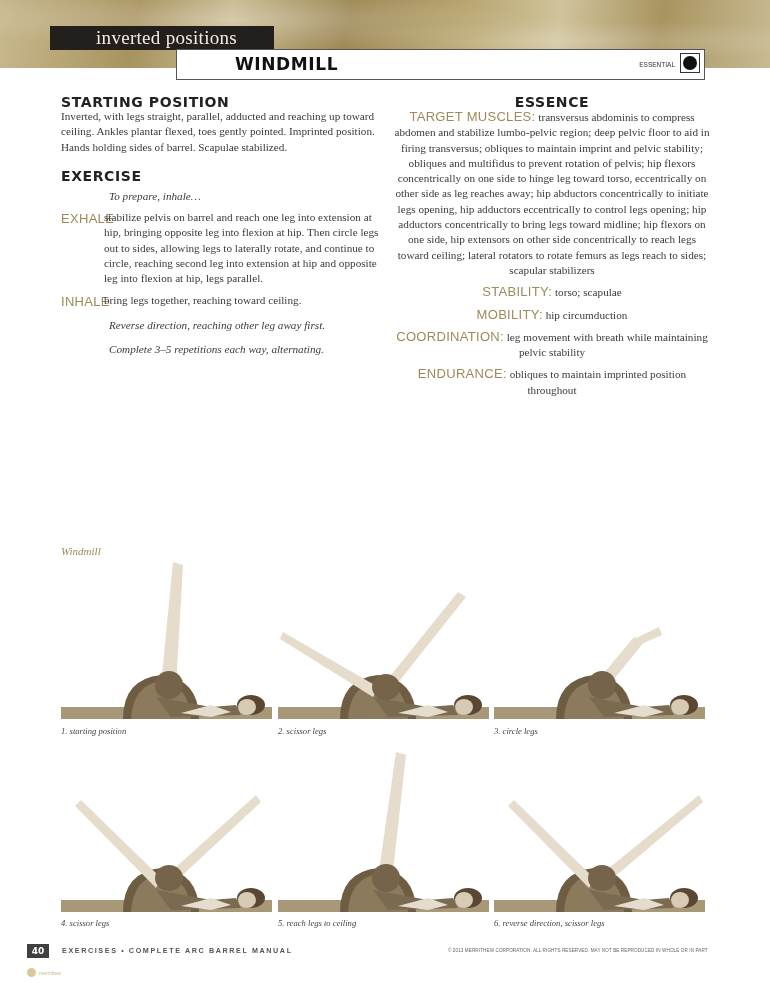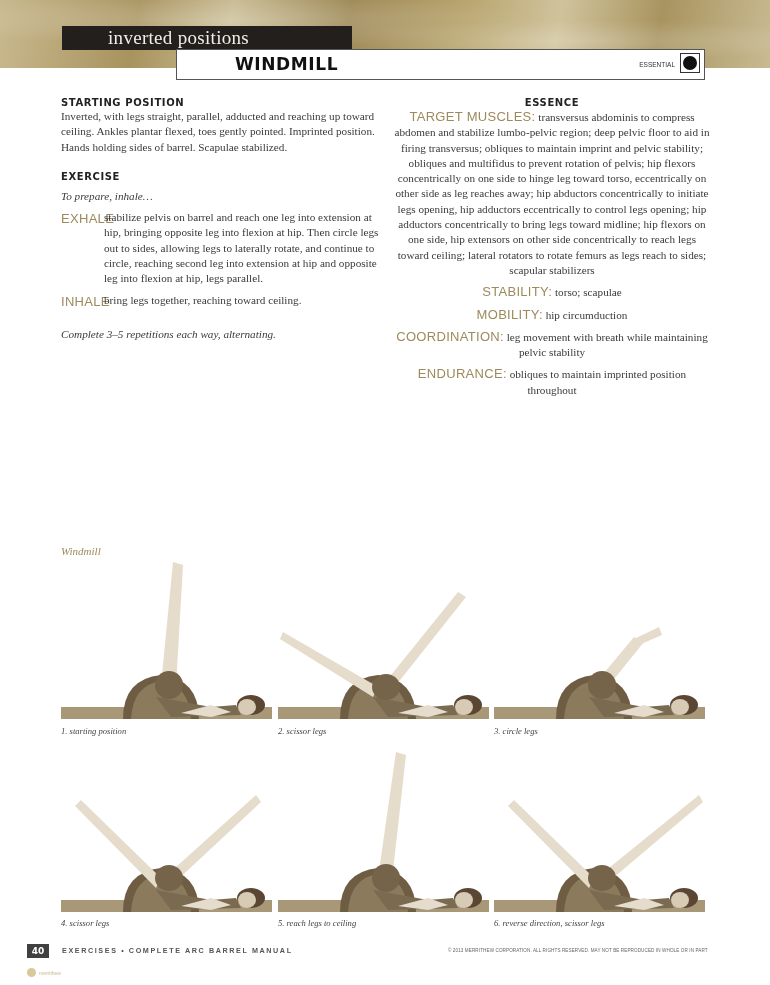--- a/index.html
+++ b/index.html
@@ -1,33 +1,33 @@
 <!DOCTYPE html>
 <html><head>
 <meta charset="utf-8">
 <style>
   html,body{margin:0;padding:0;}
   body{width:770px;height:985px;background:#fff;position:relative;overflow:hidden;font-family:"Liberation Serif",serif;color:#333;}
   .band{position:absolute;left:0;top:0;width:770px;height:68px;
     background:linear-gradient(100deg,#c9b98f 0%,#a8935e 18%,#c7b98f 30%,#9c8753 45%,#b9a670 60%,#d0c39c 72%,#a8945f 85%,#c8ba92 100%);}
   .band:after{content:"";position:absolute;left:0;right:0;top:0;bottom:0;
     background:radial-gradient(ellipse at 30% 30%,rgba(255,255,255,.25),transparent 40%),radial-gradient(ellipse at 75% 60%,rgba(255,255,255,.2),transparent 35%);}
-  .section-tab{position:absolute;left:50px;top:26px;width:290px;height:24px;background:#231f1c;color:#f2eee6;font-size:19px;line-height:24px;padding-left:46px;box-sizing:border-box;letter-spacing:.3px;margin-left:12px;}
+  .section-tab{position:absolute;left:50px;top:26px;width:224px;height:24px;background:#231f1c;color:#f2eee6;font-size:19px;line-height:24px;padding-left:46px;box-sizing:border-box;letter-spacing:.3px;}
   .title-box{position:absolute;left:176px;top:49px;width:529px;height:31px;background:#fff;border:1px solid #555;box-sizing:border-box;}
   .title{position:absolute;left:58px;top:4px;font-family:"DejaVu Sans",sans-serif;font-weight:bold;font-size:17px;letter-spacing:.6px;color:#111;}
   .essential{position:absolute;right:29px;top:11px;font-family:"Liberation Sans",sans-serif;font-size:6.5px;color:#333;}
   .ess-icon{position:absolute;right:4px;top:3px;width:20px;height:20px;border:1px solid #333;box-sizing:border-box;display:flex;align-items:center;justify-content:center;}
   .ess-icon span{width:14px;height:14px;border-radius:50%;background:#111;display:block;}
   .col{position:absolute;top:96px;font-size:11.2px;line-height:15.3px;color:#3a3a3a;}
   .col.left{left:61px;width:318px;}
   .col.right{left:394px;width:316px;text-align:center;}
-  h3{margin:0;font-family:"DejaVu Sans",sans-serif;font-size:10px;font-weight:bold;letter-spacing:.6px;color:#222;line-height:13px;}
+  h3{margin:0;font-family:"DejaVu Sans",sans-serif;font-size:14px;font-weight:bold;letter-spacing:.6px;color:#222;line-height:13px;}
   p{margin:0;}
   .lbl{font-family:"Liberation Sans",sans-serif;font-size:13px;color:#9d8a5c;letter-spacing:.3px;}
-  .it{font-style:italic;}
+  .it{font-style:italic;margin-left:48px;}
   .breath{display:flex;}
   .breath .lbl{width:43px;flex:none;padding-top:1px;}
   .gap8{height:9px;}
   .gap5{height:6px;}
   .fig-title{position:absolute;left:61px;top:545px;font-size:11px;font-style:italic;color:#9d8a5c;}
   .photo{position:absolute;width:211px;height:163px;}
   .photo svg{width:211px;height:163px;display:block;}
   .cap{position:absolute;font-size:8.6px;font-style:italic;color:#444;}
   .footer-num{position:absolute;left:27px;top:944px;width:22px;height:14px;background:#404040;color:#fff;font-family:"DejaVu Sans",sans-serif;font-weight:bold;font-size:9px;line-height:14px;text-align:center;}
   .footer-text{position:absolute;left:62px;top:946px;font-family:"Liberation Sans",sans-serif;font-size:7.2px;letter-spacing:1.6px;color:#555;font-weight:bold;}
@@ -61,20 +61,21 @@
   <div class="breath">
     <span class="lbl">EXHALE</span>
     <span>stabilize pelvis on barrel and reach one leg into extension at hip, bringing opposite leg into flexion at hip. Then circle legs out to sides, allowing legs to laterally rotate, and continue to circle, reaching second leg into extension at hip and opposite leg into flexion at hip, legs parallel.</span>
   </div>
   <div class="gap5"></div>
   <div class="breath">
     <span class="lbl">INHALE</span>
     <span>bring legs together, reaching toward ceiling.</span>
   </div>
   <div class="gap8"></div>
+  <p class="it">Reverse direction, reaching other leg away first.</p>
   <div class="gap8"></div>
   <p class="it">Complete 3–5 repetitions each way, alternating.</p>
 </div>
 
 <div class="col right">
   <h3>ESSENCE</h3>
   <p><span class="lbl">TARGET MUSCLES:</span> <span>transversus abdominis to compress abdomen and stabilize lumbo-pelvic region; deep pelvic floor to aid in firing transversus; obliques to maintain imprint and pelvic stability; obliques and multifidus to prevent rotation of pelvis; hip flexors concentrically on one side to hinge leg toward torso, eccentrically on other side as leg reaches away; hip abductors concentrically to initiate legs opening, hip adductors eccentrically to control legs opening; hip adductors concentrically to bring legs toward midline; hip flexors on one side, hip extensors on other side concentrically to reach legs toward ceiling; lateral rotators to rotate femurs as legs reach to sides; scapular stabilizers</span></p>
   <div class="gap5"></div>
   <p><span class="lbl">STABILITY:</span> <span>torso; scapulae</span></p>
   <div class="gap5"></div>

